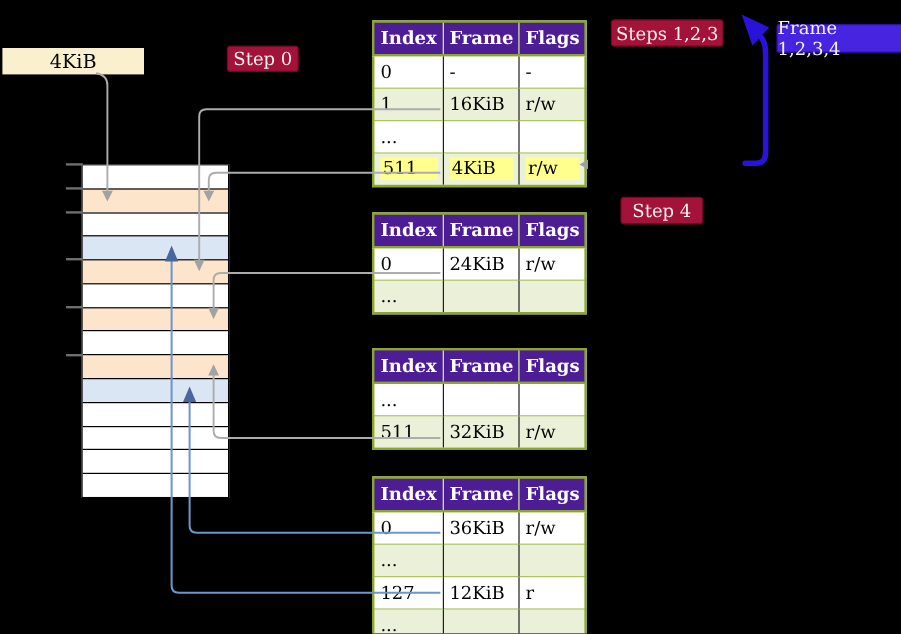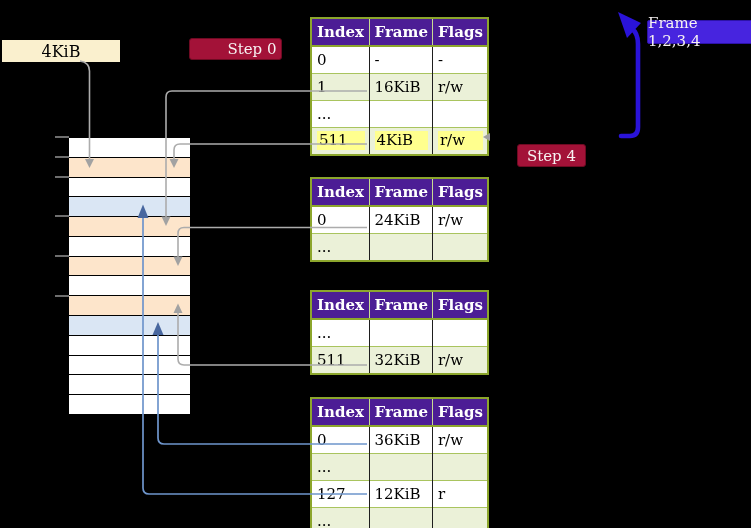--- a/index.html
+++ b/index.html
@@ -15,24 +15,24 @@
     display:flex; align-items:center; justify-content:center;
     font-size:16px;
   }
   
   .badge {
     position:absolute; display:flex; align-items:center; justify-content:center;
     color:#f7f2f2; font-size:15px; border-radius:3px;
   }
   .badge.red { background:#a31238; border:1px solid #6e0a22; }
   .badge.purple { background:#4724df; border:1px solid #2d12a8; border-radius:2px; }
-  .badge-step0   { left:189px; top:38px;  width:58px;  height:20px;padding-left:33px; }
+  .badge-step0   { left:189px; top:38px;  width:58px;  height:20px; }
   .badge-s123    { left:509px; top:16px;  width:92px;  height:21px; }
   .badge-s1234   { left:647px; top:20px;  width:104px; height:22px; }
-  .badge-step4   { left:517px; top:144px; width:67px;  height:21px; }
+  .badge-step4   { left:517px; top:164px; width:67px;  height:21px; }
 
   
   .mem-stack {
     position:absolute; left:68px; top:137px; width:123px; height:278px;
     display:flex; flex-direction:column;
     border:1px solid #000; box-sizing:border-box; background:#fff;
   }
   .mem-row { flex:1 1 0; border-top:1px solid #000; box-sizing:border-box; }
   .mem-row:first-child { border-top:none; }
   .tick { position:absolute; left:55px; width:14px; height:2px; background:#6e6e6e; }
@@ -70,20 +70,23 @@
 
 <div class="stage">
 
   <div class="frame-label">
     <span>4KiB</span>
   </div>
 
   <div class="badge red badge-step0">
     <span>Step 0</span>
   </div>
+  <div class="badge red badge-s123">
+    <span>Steps 1,2,3</span>
+  </div>
   <div class="badge purple badge-s1234">
     <span>Frame 1,2,3,4</span>
   </div>
   <div class="badge red badge-step4">
     <span>Step 4</span>
   </div>
 
   <div class="mem-stack" id="mem-stack">
       <div class="mem-row" style="background: rgb(255, 255, 255);"></div>
       <div class="mem-row" style="background: rgb(253, 229, 203);"></div>

